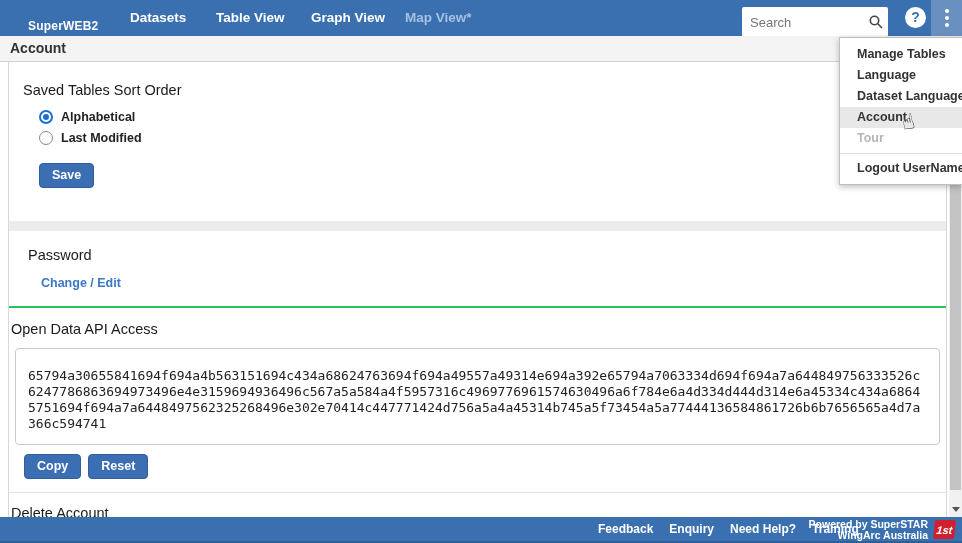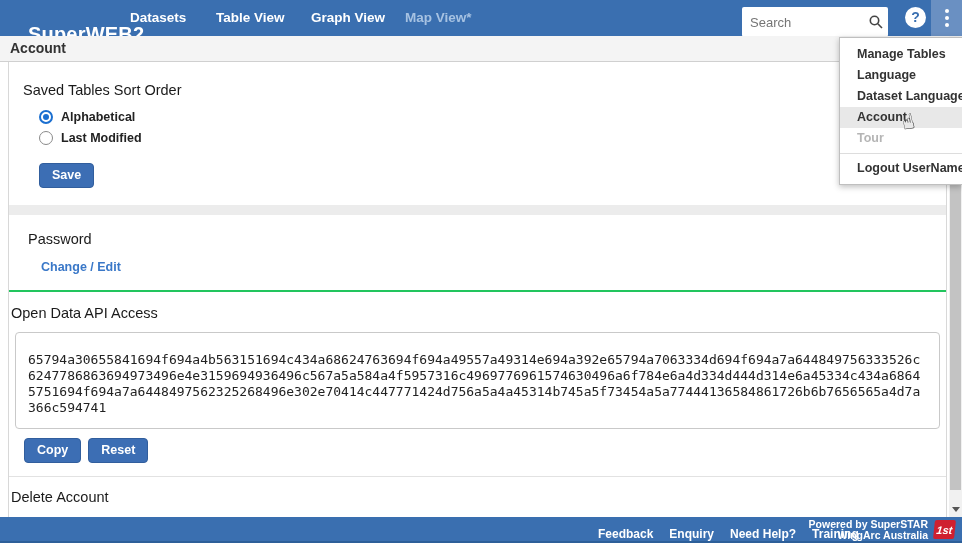--- a/index.html
+++ b/index.html
@@ -11,22 +11,22 @@
     overflow: hidden;
     color: #222;
   }
 
   
   .navbar {
     position: absolute; top: 0; left: 0; width: 962px; height: 36px;
     background: #3a6fb0;
   }
   .nav-logo {
-    position: absolute; left: 28px; top: 16px; line-height: 36px;
-    color: #fff; font-size: 20px; font-weight: 700; letter-spacing: .2px;
+    position: absolute; left: 28px; top: 8px; line-height: 36px;
+    color: #fff; font-size: 12px; font-weight: 700; letter-spacing: .2px;
   }
   .nav-item {
     position: absolute; top: 0; line-height: 36px;
     color: #fff; font-size: 13.5px; font-weight: 700; cursor: pointer;
     white-space: nowrap;
   }
   .nav-item.disabled { color: #a6c2e2; }
   .nav-datasets   { left: 130px; }
   .nav-tableview  { left: 216px; }
   .nav-graphview  { left: 311px; }
@@ -67,21 +67,21 @@
   }
 
   
   .content {
     position: absolute; top: 62px; left: 8px; width: 939px; height: 455px;
     background: #fff; border-left: 1px solid #d8d8d8; border-right: 1px solid #d8d8d8;
     overflow: hidden;
   }
   .section-heading { font-size: 14.5px; font-weight: 400; color: #1a1a1a; }
 
-  .sec-sort { padding: 20px 0 0 14px; }
+  .sec-sort { padding: 20px 0 16px 14px; }
   .radio-row { display: flex; align-items: flex-start; height: 20px; margin-left: 16px; cursor: pointer; }
   .radio-row + .radio-row { margin-top: 1px; }
   .radio-rows { margin-top: 12px; }
   .radio-label { font-size: 12.5px; font-weight: 700; color: #222; margin-left: 8px; }
   .radio { width: 14px; height: 14px; border-radius: 50%; border: 1px solid #8a8a8a; background: #fff; position: relative; flex: 0 0 auto; }
   .radio.selected { border: 2px solid #1b6fd0; }
   .radio.selected::after { content: ""; position: absolute; left: 2px; top: 2px; width: 6px; height: 6px; border-radius: 50%; background: #1b6fd0; }
 
   .btn {
     display: inline-block; background: #3c6eb4; border: 1px solid #315e9d;
@@ -140,21 +140,21 @@
   .vscroll-down i {
     width: 0; height: 0; border-left: 4px solid transparent; border-right: 4px solid transparent;
     border-top: 5px solid #555;
   }
 
   
   .footer {
     position: absolute; left: 0; bottom: 0; width: 962px; height: 26px;
     background: #3a6fb0; border-bottom: 2px solid #2d5f99; z-index: 50;
   }
-  .footer-links { position: absolute; left: 598px; top: 0; height: 24px; display: flex; gap: 16px; align-items: flex-end; }
+  .footer-links { position: absolute; left: 598px; top: 0; height: 24px; display: flex; gap: 16px; align-items: center; }
   .footer-link { color: #fff; font-size: 12px; font-weight: 700; cursor: pointer; white-space: nowrap; }
   .powered {
     position: absolute; right: 34px; top: 2px; text-align: right;
     color: #fff; font-size: 10.5px; line-height: 10.5px; font-weight: 700;
   }
   .f-logo {
     position: absolute; right: 7px; top: 3px; width: 21px; height: 19px;
     background: #cf2030; color: #fff; font-style: italic; font-weight: 700; font-size: 11px;
     display: flex; align-items: center; justify-content: center;
     transform: skewX(-6deg); border-radius: 2px;

